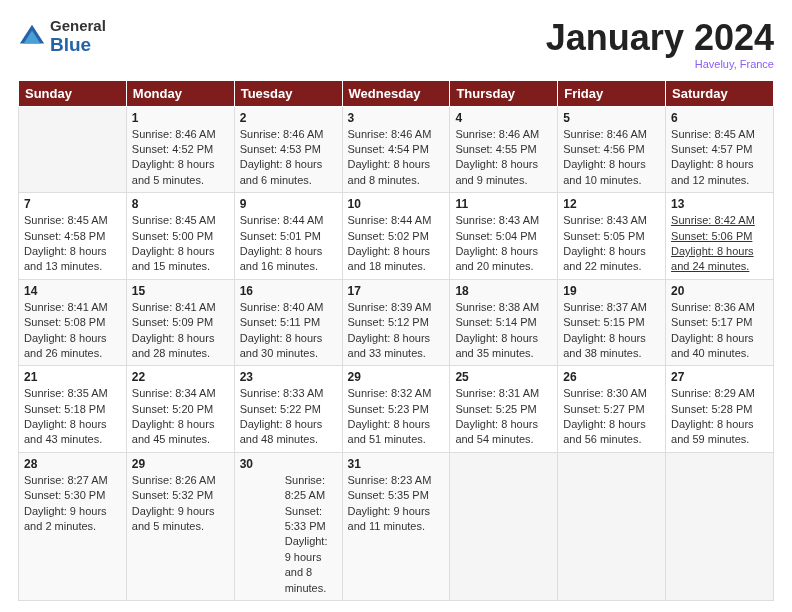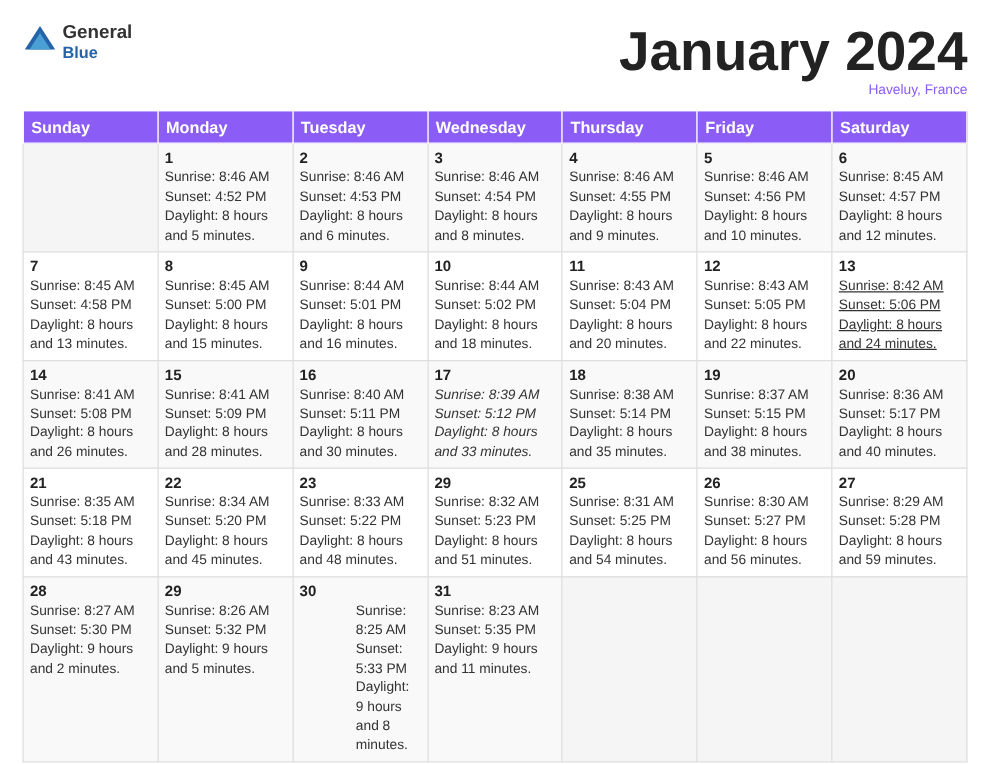--- a/index.html
+++ b/index.html
@@ -32,49 +32,49 @@
       display: flex;
       flex-direction: column;
       line-height: 1.1;
     }
     .logo-general {
       font-size: 15px;
       font-weight: bold;
       color: #333;
     }
     .logo-blue {
-      font-size: 13px;
+      font-size: 19px;
       font-weight: bold;
       color: #2563a8;
     }
     .logo-icon {
       width: 28px;
       height: 28px;
     }
     .title-section {
       text-align: right;
     }
     .month-title {
-      font-size: 44px;
+      font-size: 36px;
       font-weight: bold;
       color: #222;
       line-height: 1.1;
     }
     .location {
       font-size: 11px;
       color: #8b5cf6;
     }
     .calendar-table {
       width: 100%;
       border-collapse: collapse;
       flex: 1;
       table-layout: fixed;
     }
     .calendar-table th {
-      background-color: #8b5cf6;
+      background-color: #7f1d1d;
       color: #fff;
       text-align: left;
       padding: 5px 6px;
       font-size: 13px;
       font-weight: bold;
       border: 1px solid #fff;
     }
     .calendar-table td {
       vertical-align: top;
       border: 1px solid #ddd;
@@ -253,21 +253,21 @@
           </td>
           <td>
             <span class="day-num">16</span>
             <div class="day-info" style="white-space: pre-line;">Sunrise: 8:40 AM
 Sunset: 5:11 PM
 Daylight: 8 hours
 and 30 minutes.</div>
           </td>
           <td>
             <span class="day-num">17</span>
-            <div class="day-info" style="white-space: pre-line; font-style: italic;">Sunrise: 8:39 AM
+            <div class="day-info" style="white-space: pre-line;">Sunrise: 8:39 AM
 Sunset: 5:12 PM
 Daylight: 8 hours
 and 33 minutes.</div>
           </td>
           <td>
             <span class="day-num">18</span>
             <div class="day-info" style="white-space: pre-line;">Sunrise: 8:38 AM
 Sunset: 5:14 PM
 Daylight: 8 hours
 and 35 minutes.</div>

